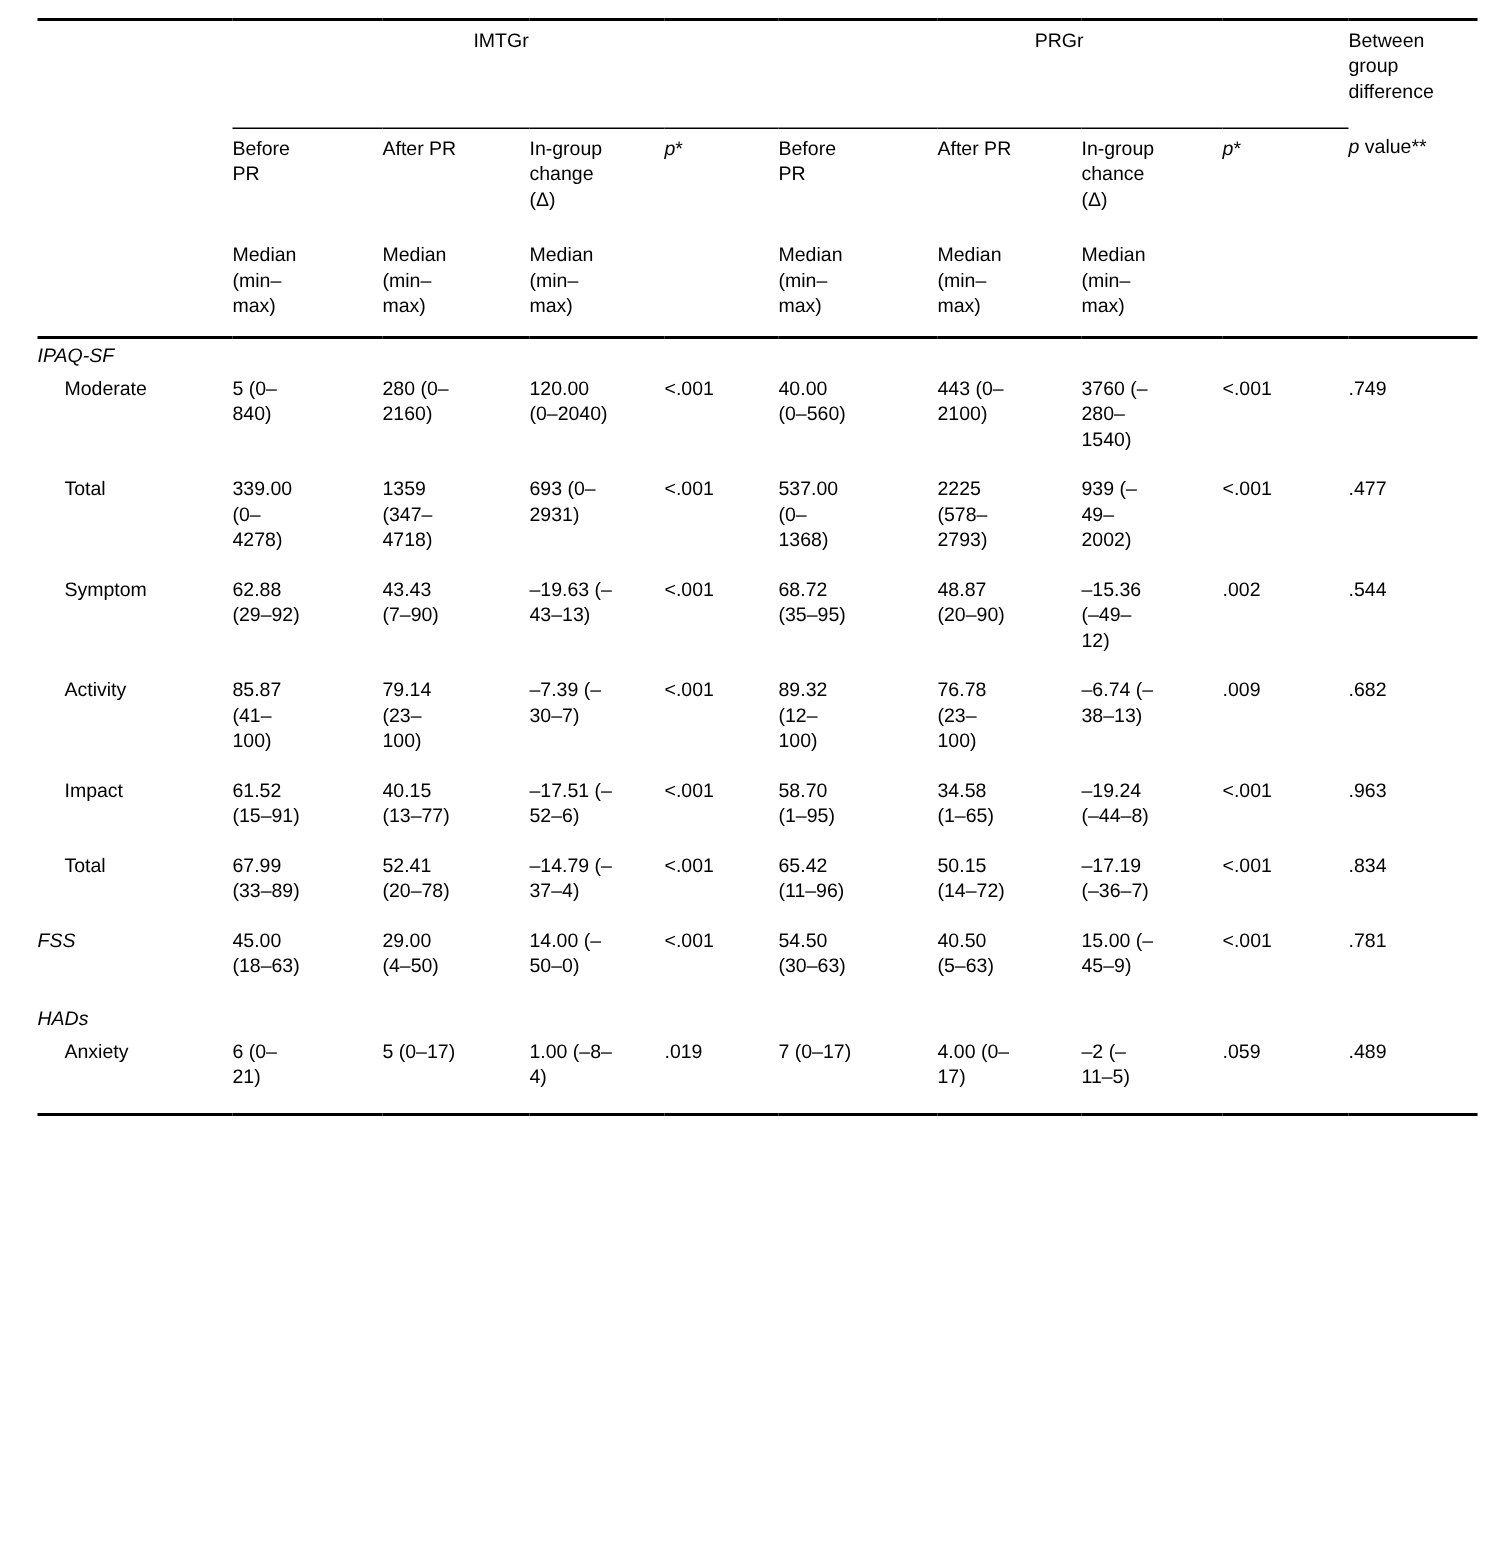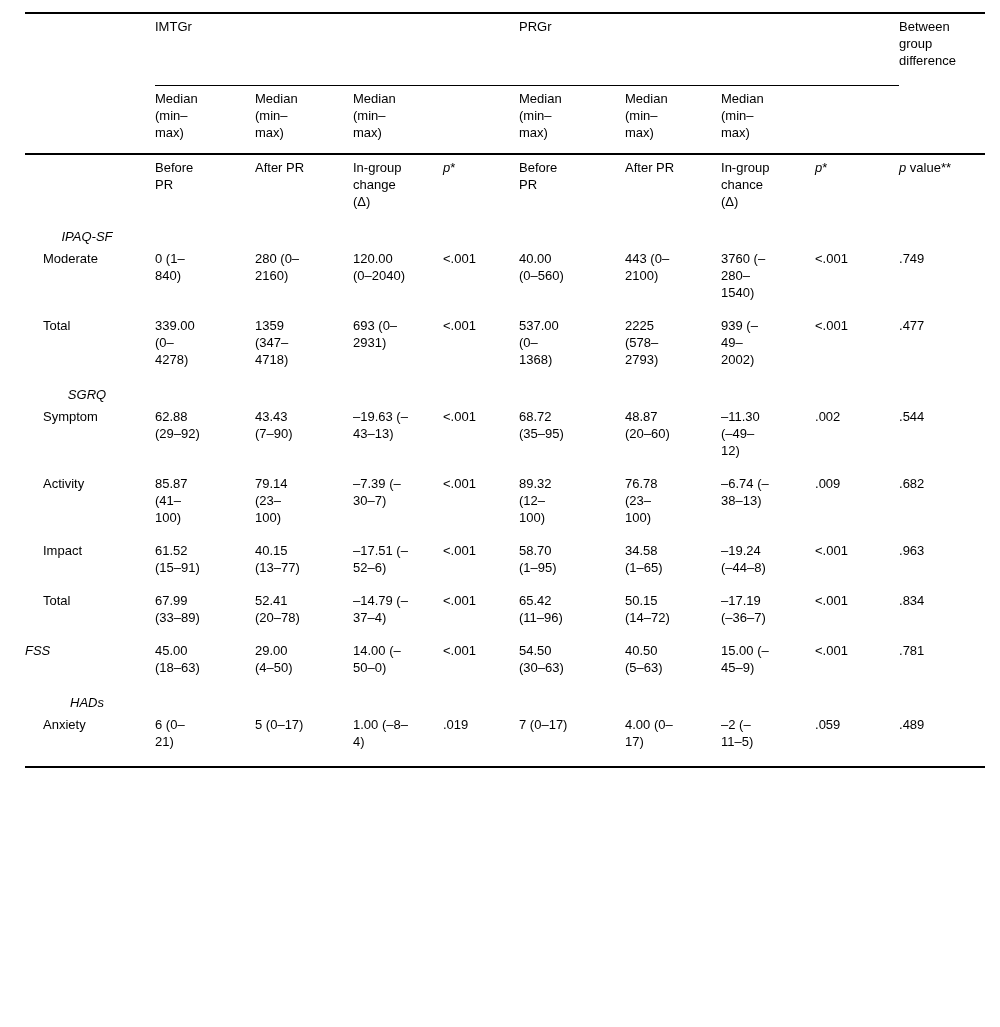--- a/index.html
+++ b/index.html
@@ -26,31 +26,32 @@
     font-weight: normal;
     text-align: left;
     vertical-align: top;
     padding: 0 6px 16px 0;
     line-height: 17px;
     overflow-wrap: break-word;
   }
   thead th, thead td { padding-top: 4px; }
 
   .spanner {
+    text-align: center;
     border-bottom: 1px solid #000;
     padding-bottom: 10px;
   }
   .between-head { padding-right: 2px; }
 
   .median-row > th, .median-row > td {
     border-bottom: 2px solid #000;
     padding-bottom: 12px;
   }
 
-  tbody tr.section-row td { padding-top: 2px; padding-bottom: 5px; text-align: center; }
+  tbody tr.section-row td { padding-top: 2px; padding-bottom: 5px; }
 
   .italic { font-style: italic; }
   .indent { padding-left: 18px; }
 
   
   .r10 > *:nth-child(2)  { padding-right: 52px; }
   .r10 > *:nth-child(3)  { padding-right: 46px; }
   .r10 > *:nth-child(4)  { padding-right: 32px; }
   .r10 > *:nth-child(5)  { padding-right: 34px; }
   .r10 > *:nth-child(6)  { padding-right: 56px; }
@@ -76,61 +77,61 @@
       <col style="width:84px">
       <col style="width:86px">
     </colgroup>
     <thead>
       <tr>
         <td></td>
         <th class="spanner" colspan="4">IMTGr</th>
         <th class="spanner" colspan="4">PRGr</th>
         <th class="between-head">Between group difference</th>
       </tr>
-      <tr class="r10 median-row">
-        <td></td>
-        <th>Median (min–max)</th>
-        <th>Median (min–max)</th>
-        <th>Median (min–max)</th>
-        <th></th>
-        <th>Median (min–max)</th>
-        <th>Median (min–max)</th>
-        <th>Median (min–max)</th>
-        <th></th>
-        <th></th>
-      </tr>
       <tr class="r10">
         <td></td>
         <th>Before PR</th>
         <th>After PR</th>
         <th>In-group change (Δ)</th>
         <th><i>p</i><span>*</span></th>
         <th>Before PR</th>
         <th>After PR</th>
         <th>In-group chance (Δ)</th>
         <th><i>p</i><span>*</span></th>
         <th><i>p</i><span> value**</span></th>
       </tr>
+      <tr class="r10 median-row">
+        <td></td>
+        <th>Median (min–max)</th>
+        <th>Median (min–max)</th>
+        <th>Median (min–max)</th>
+        <th></th>
+        <th>Median (min–max)</th>
+        <th>Median (min–max)</th>
+        <th>Median (min–max)</th>
+        <th></th>
+        <th></th>
+      </tr>
     </thead>
     <tbody>
         <tr class="r10 section-row">
           <td class="rowlabel italic">IPAQ-SF</td>
           <td></td>
           <td></td>
           <td></td>
           <td></td>
           <td></td>
           <td></td>
           <td></td>
           <td></td>
           <td></td>
         </tr>
         <tr class="r10 data-row">
           <td class="rowlabel indent">Moderate</td>
-          <td>0 (1–840)</td>
+          <td>5 (0–840)</td>
           <td>280 (0–2160)</td>
           <td>120.00 (0–2040)</td>
           <td>&lt;.001</td>
           <td>40.00 (0–560)</td>
           <td>443 (0–2100)</td>
           <td>3760 (–280–1540)</td>
           <td>&lt;.001</td>
           <td>.749</td>
         </tr>
         <tr class="r10 data-row">
@@ -138,41 +139,29 @@
           <td>339.00 (0–4278)</td>
           <td>1359 (347–4718)</td>
           <td>693 (0–2931)</td>
           <td>&lt;.001</td>
           <td>537.00 (0–1368)</td>
           <td>2225 (578–2793)</td>
           <td>939 (–49–2002)</td>
           <td>&lt;.001</td>
           <td>.477</td>
         </tr>
-        <tr class="r10 section-row">
-          <td class="rowlabel italic">SGRQ</td>
-          <td></td>
-          <td></td>
-          <td></td>
-          <td></td>
-          <td></td>
-          <td></td>
-          <td></td>
-          <td></td>
-          <td></td>
-        </tr>
         <tr class="r10 data-row">
           <td class="rowlabel indent">Symptom</td>
           <td>62.88 (29–92)</td>
           <td>43.43 (7–90)</td>
           <td>–19.63 (–43–13)</td>
           <td>&lt;.001</td>
           <td>68.72 (35–95)</td>
-          <td>48.87 (20–60)</td>
-          <td>–11.30 (–49–12)</td>
+          <td>48.87 (20–90)</td>
+          <td>–15.36 (–49–12)</td>
           <td>.002</td>
           <td>.544</td>
         </tr>
         <tr class="r10 data-row">
           <td class="rowlabel indent">Activity</td>
           <td>85.87 (41–100)</td>
           <td>79.14 (23–100)</td>
           <td>–7.39 (–30–7)</td>
           <td>&lt;.001</td>
           <td>89.32 (12–100)</td>

